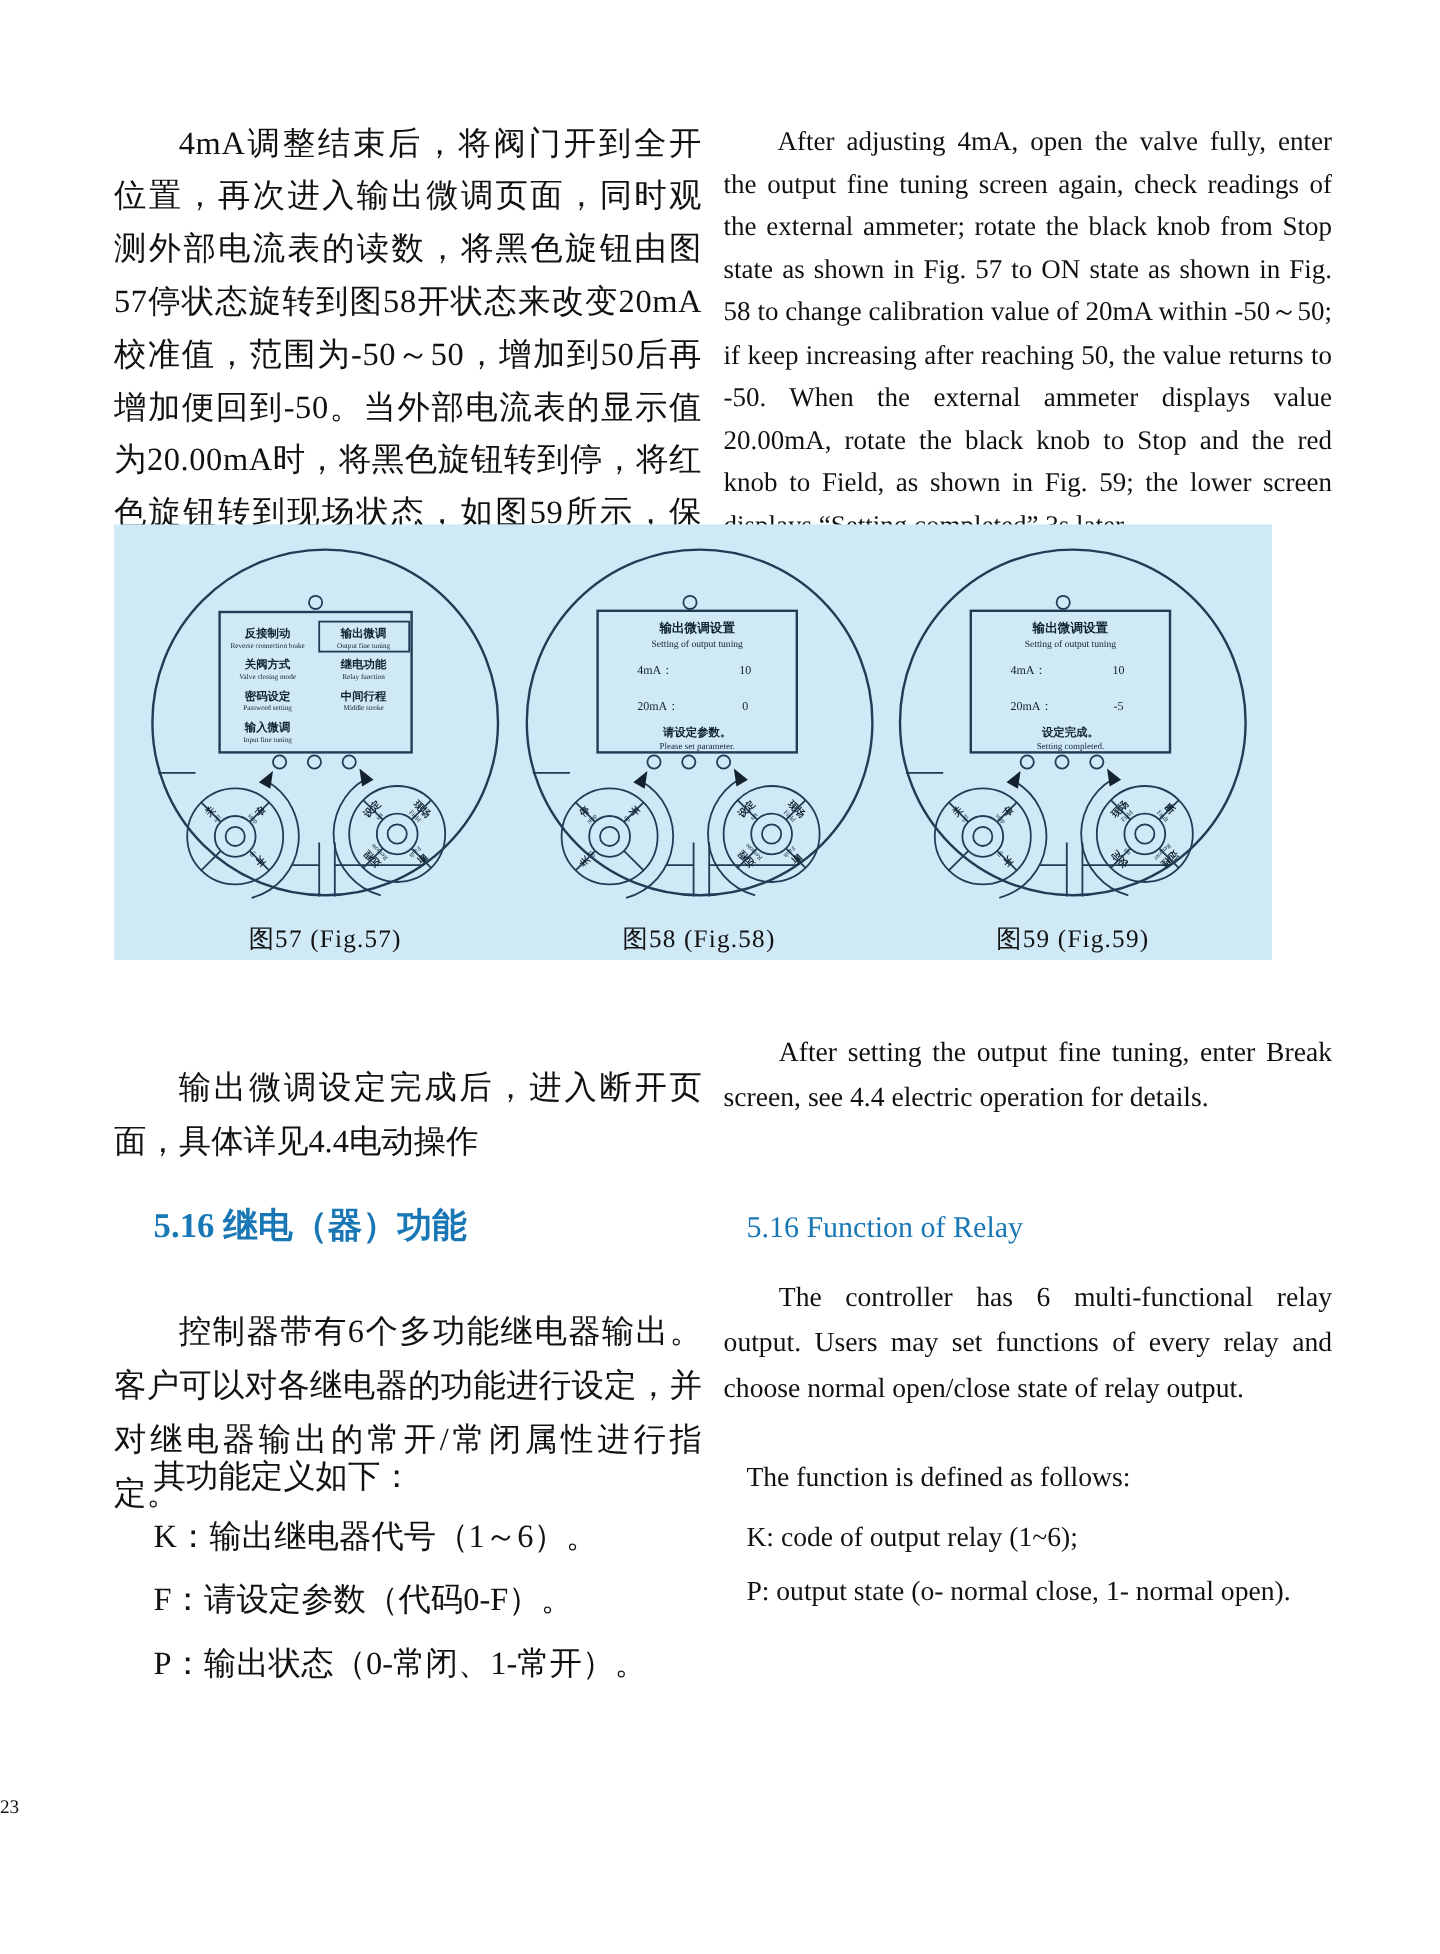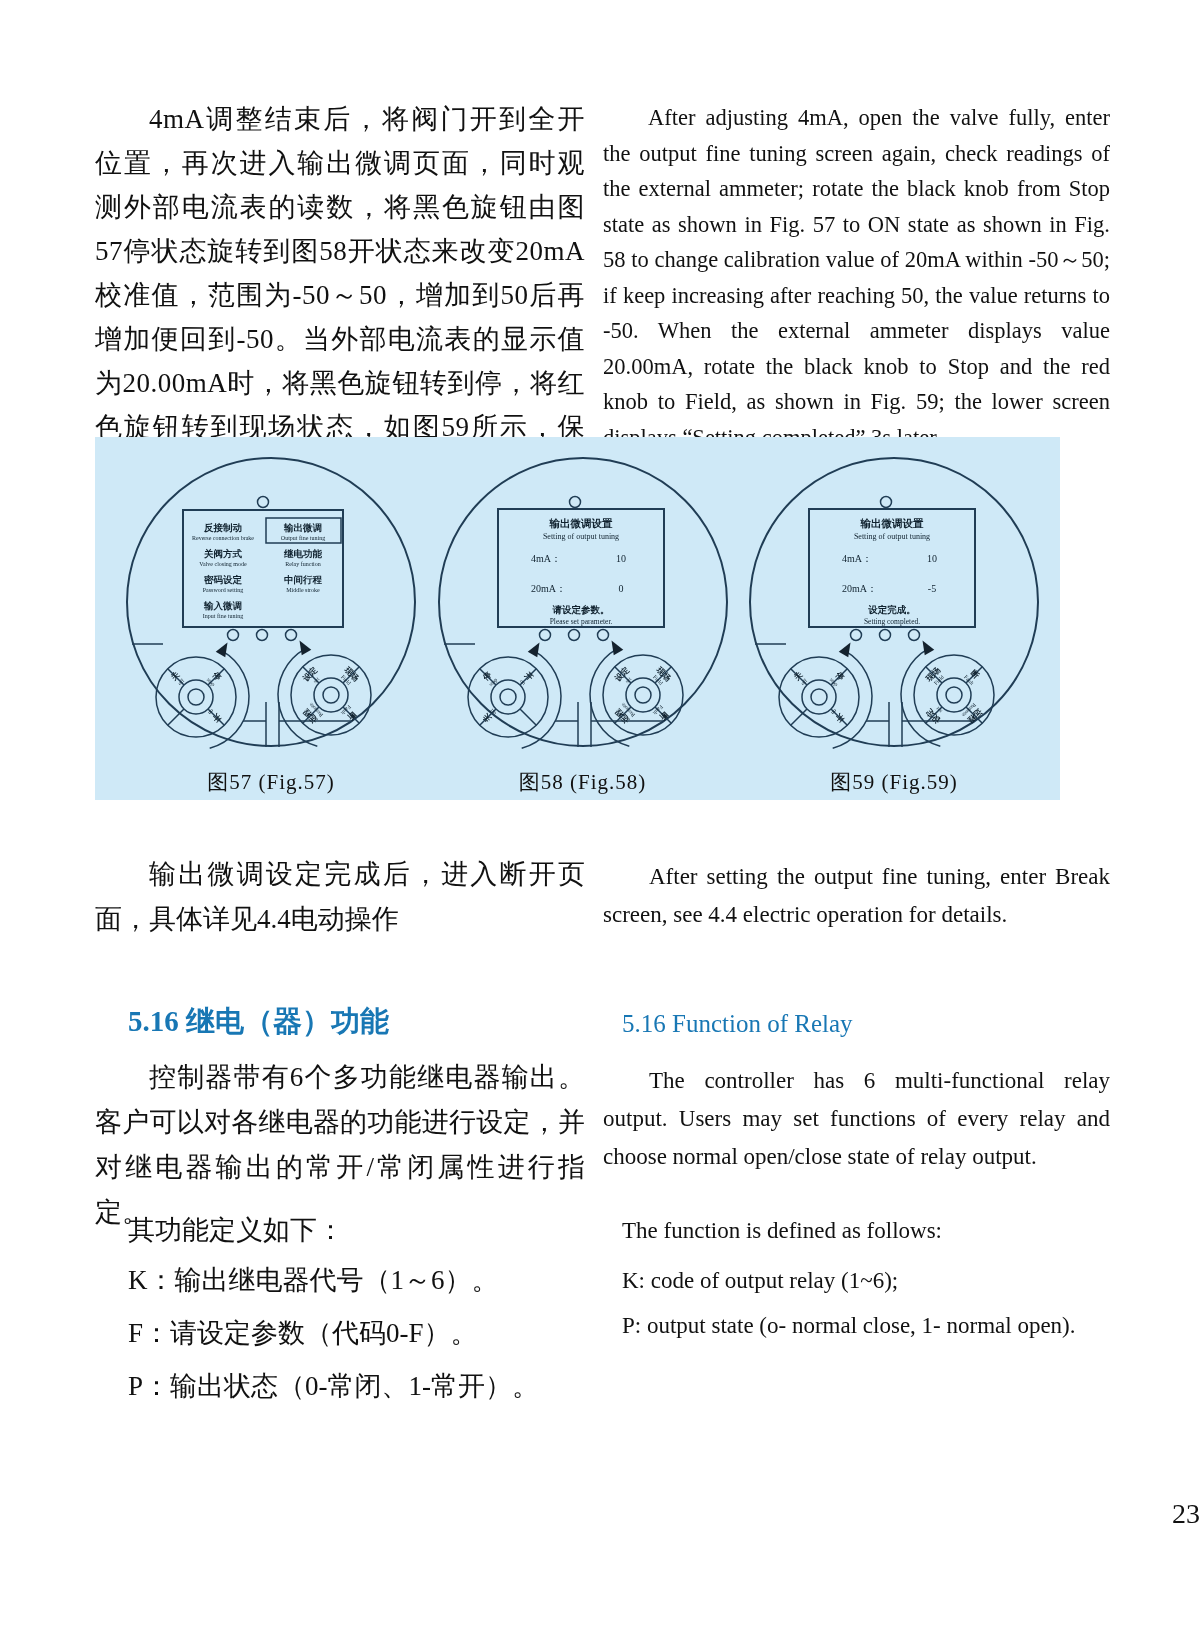--- a/index.html
+++ b/index.html
@@ -4,29 +4,29 @@
 <style>
   html,body{margin:0;padding:0;}
   body{
     width:1200px;height:1628px;position:relative;background:#ffffff;
     font-family:"Liberation Serif","DejaVu Serif",serif;color:#111;
     overflow:hidden;
   }
   .abs{position:absolute;}
   .zh-para{font-size:27px;line-height:44px;text-align:justify;text-indent:2em;letter-spacing:.5px;}
   .en-para{font-size:22.5px;line-height:35.5px;text-align:justify;text-indent:2em;}
-  .zh-para2{font-size:27px;line-height:45px;text-align:justify;text-indent:2em;}
+  .zh-para2{font-size:27px;line-height:45px;text-align:justify;text-indent:2em;margin-top:32px;}
   .en-para2{font-size:23px;line-height:38px;text-align:justify;text-indent:2em;}
   .sec-zh{font-size:29px;font-weight:bold;color:#1877b4;}
   .sec-en{font-size:25px;color:#1877b4;}
   .list-zh{font-size:27px;}
   .list-zh .li{height:53px;}
   .list-en{font-size:23px;}
   .list-en .li{height:45px;}
-  .pagenum{font-size:28px;text-align:right;width:1200px;}
+  .pagenum{font-size:16px;text-align:left;width:1200px;}
   .figure-box{
     left:95px;top:437px;width:965px;height:363px;background:#cfe9f7;
     display:flex;justify-content:space-between;align-items:flex-start;
     padding:18px 16px 0 26px;box-sizing:border-box;
   }
   .panel{display:flex;flex-direction:column;align-items:center;width:300px;}
   .panel-caption{margin-top:17px;font-size:21px;letter-spacing:1px;}
   svg .ln{fill:none;stroke:#203d55;stroke-width:1.5;}
   svg .ln2{fill:none;stroke:#203d55;stroke-width:2;}
   svg .fillarrow{fill:#14222e;stroke:none;}

